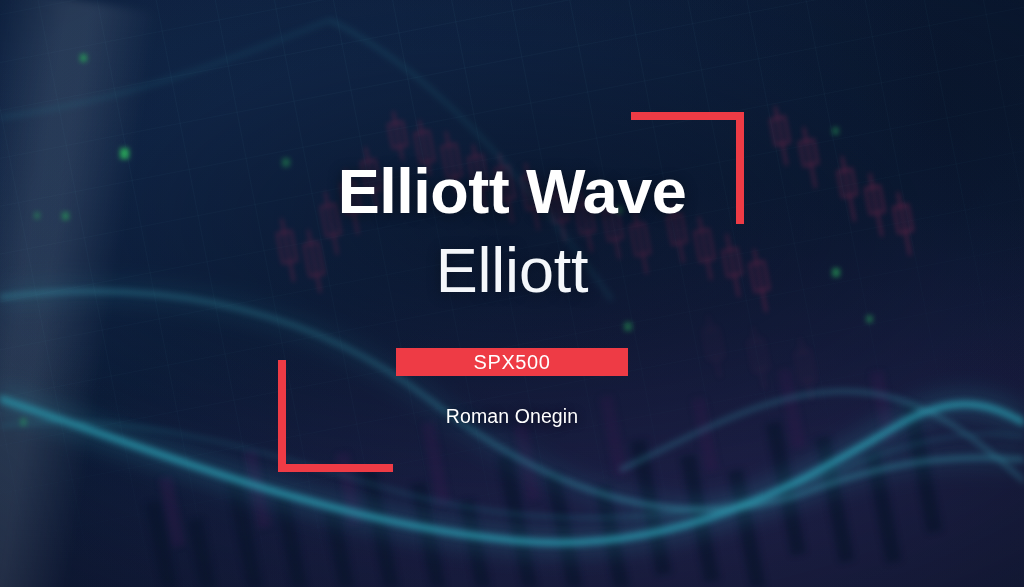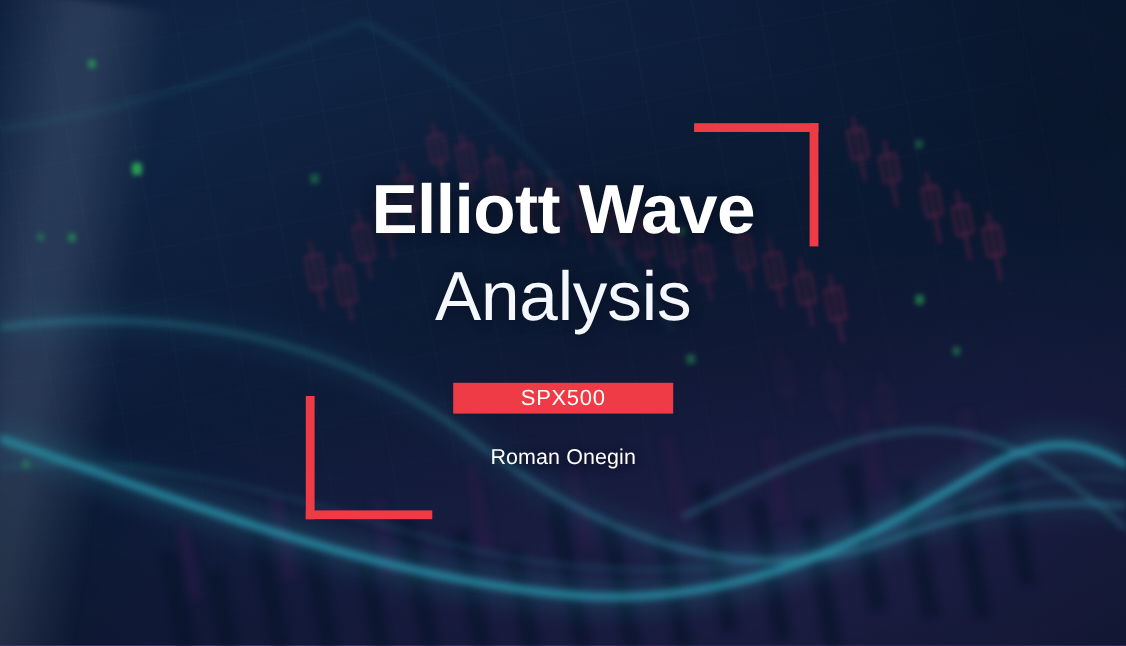--- a/index.html
+++ b/index.html
@@ -131,21 +131,21 @@
   }
 
   .badge-row {
     position: absolute;
     left: 0; right: 0;
     top: 348px;
     display: flex;
     justify-content: center;
   }
   .badge {
-    width: 200px;
+    width: 232px;
     height: 28px;
     background: var(--accent);
     color: #ffffff;
     font-size: 20px;
     font-weight: 500;
     letter-spacing: 0.6px;
     display: flex;
     align-items: center;
     justify-content: center;
     line-height: 1;
@@ -169,21 +169,21 @@
   }
   .presenter-name {
     font-size: 19.5px;
     font-weight: 400;
     letter-spacing: 0.1px;
   }
 </style>
 </head>
 <body>
 
-<div id="stage" style="--accent: #ee3b45; background-color: #8b5cf6;">
+<div id="stage" style="--accent: #ee3b45; background-color: #ec4899;">
 
   <div class="bg-layer bg-base"></div>
 
   <div class="bg-layer bg-grid"></div>
 
   <div class="bg-streak"></div>
 
   <svg class="bg-layer bg-candles-top" viewBox="0 0 1024 587" preserveAspectRatio="none">
     <g transform="rotate(-11 512 293)" stroke="#c8335f" fill="none" stroke-width="2.1" opacity="0.62">
       <g>
@@ -368,21 +368,21 @@
   <div class="bg-layer bg-vignette"></div>
 
   <div class="fg">
 
     <div class="bracket bracket-tr"></div>
 
     <div class="bracket bracket-bl"></div>
 
     <div class="title-block">
       <span class="title-line1">Elliott Wave</span>
-      <span class="title-line2">Analysis</span>
+      <span class="title-line2">Elliott</span>
     </div>
 
     <div class="badge-row">
       <div class="badge">SPX500</div>
     </div>
 
     <div class="presenter-row">
       <span class="presenter-name">Roman Onegin</span>
     </div>
 

